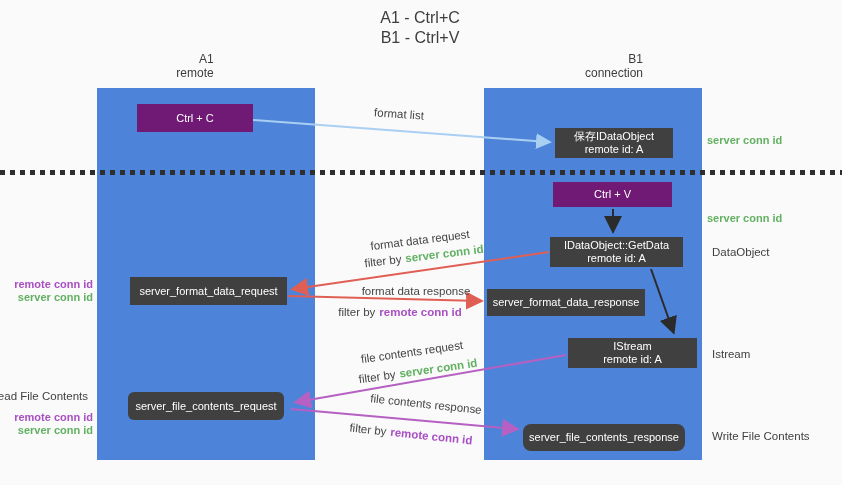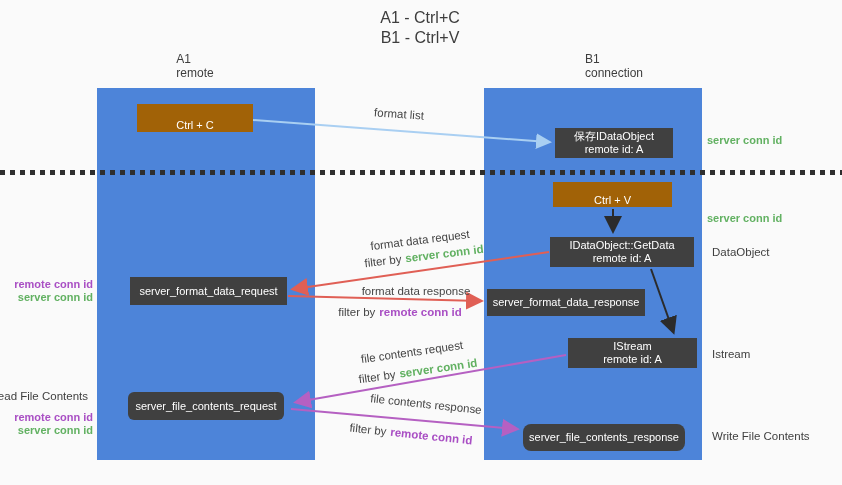--- a/index.html
+++ b/index.html
@@ -11,28 +11,28 @@
   }
   .title {
     position:absolute; left:420px; top:8px; transform:translateX(-50%);
     text-align:center; font-size:16px; line-height:20px; color:#3d3d3d;
   }
   .lane { position:absolute; top:88px; height:372px; width:218px; background:#4d84d9; }
   .lane-left  { left:97px; }
   .lane-right { left:484px; }
   .hdr {
     position:absolute; top:52px; transform:translateX(-50%);
-    text-align:left; font-size:12px; line-height:14px; color:#3d3d3d; white-space:nowrap;
+    text-align:right; font-size:12px; line-height:14px; color:#3d3d3d; white-space:nowrap;
   }
   .box {
     position:absolute; display:flex; flex-direction:column;
     align-items:center; justify-content:center;
     color:#ffffff; font-size:11px; line-height:13px; text-align:center; white-space:nowrap;
   }
-  .green  { background:#a16207;justify-content:flex-end; }
+  .green  { background:#701a75; }
   .orange { background:#404040; }
   .alabel {
     position:absolute; transform:translate(-50%,-50%);
     font-size:11.5px; color:#454545; white-space:nowrap;
   }
   .alabel span + span { margin-left:4px; }
   .t-green  { color:#62b162; font-weight:bold; }
   .t-purple { color:#a94fc4; font-weight:bold; }
   .note { position:absolute; font-size:11px; white-space:nowrap; }
   .note-dark   { color:#3f3f3f; font-size:11.5px; }
@@ -97,21 +97,21 @@
 
   <div class="box orange" style="left:555px; top:128px; width:118px; height:30px;">
     <div>保存IDataObject</div>
     <div>remote id: A</div>
   </div>
 
   <div class="box green" style="left:553px; top:182px; width:119px; height:25px;">
     <div>Ctrl + V</div>
   </div>
 
-  <div class="box orange" style="left:550px; top:237px; width:144px; height:30px;">
+  <div class="box orange" style="left:550px; top:237px; width:133px; height:30px;">
     <div>IDataObject::GetData</div>
     <div>remote id: A</div>
   </div>
 
   <div class="box orange" style="left:130px; top:277px; width:157px; height:28px;">
     <div>server_format_data_request</div>
   </div>
 
   <div class="box orange" style="left:487px; top:289px; width:158px; height:27px;">
     <div>server_format_data_response</div>

